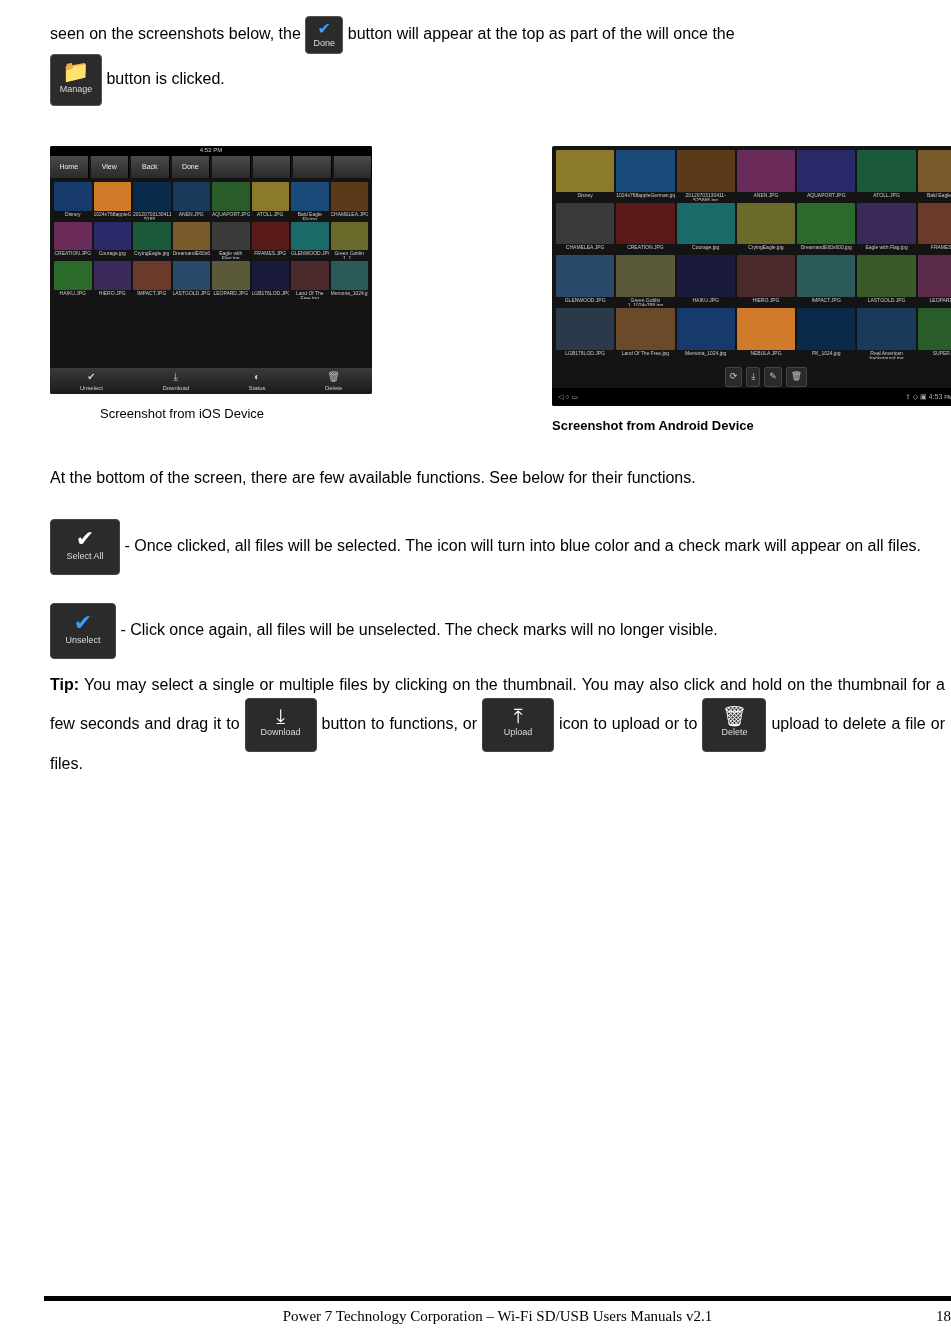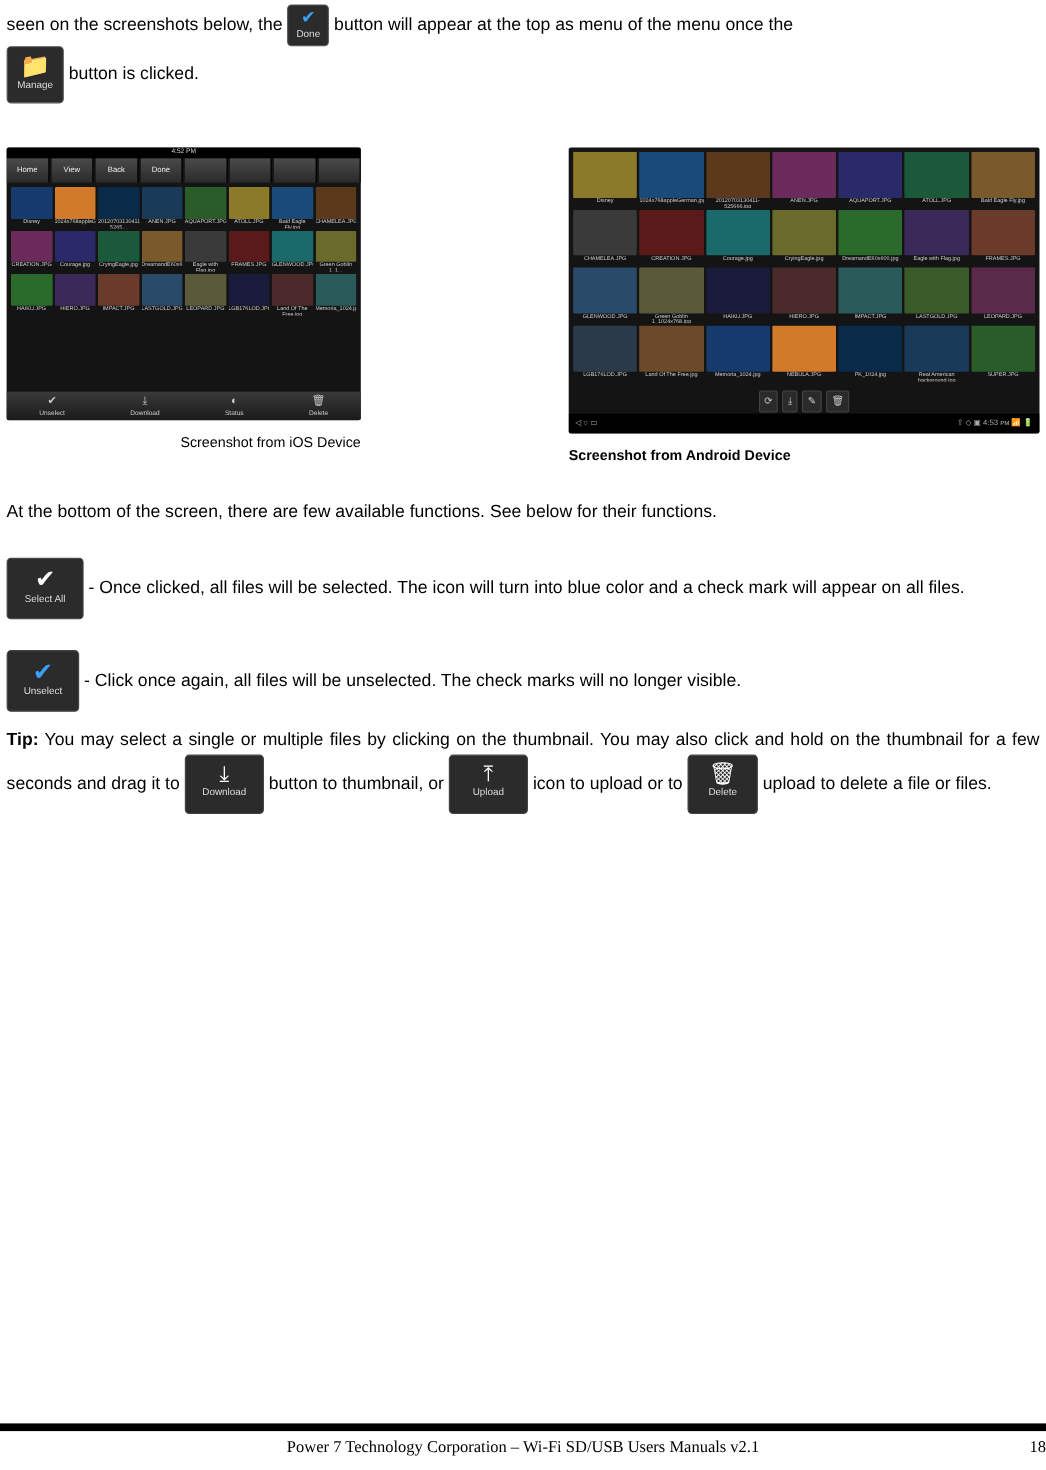--- a/index.html
+++ b/index.html
@@ -6,24 +6,25 @@
     font-family: Arial, Helvetica, sans-serif;
     font-size: 16px;
     color: #000;
     margin: 0;
     padding: 0;
     width: 951px;
     background: #fff;
     line-height: 1.55;
   }
   .page {
-    padding: 4px 6px;
+    padding: 16px 6px;
     box-sizing: border-box;
     position: relative;
     min-height: 1336px;
+    margin-left: 44px;
   }
   .para {
     margin: 0 0 10px 0;
   }
   .justify { text-align: justify; }
   .inline-icon {
     display: inline-block;
     vertical-align: middle;
     background: #2b2b2b;
     color: #fff;
@@ -169,31 +170,31 @@
     display:flex;
     justify-content:space-between;
     align-items:center;
     padding:0 6px;
     font-size:7px;
     color:#aaa;
   }
   .caption {
     font-size: 13px;
     margin-top: 10px;
-    text-align: right;
+    text-align: left;
   }
   .android-col .caption { text-align: left; font-weight: bold; }
   .ios-col .caption { padding-left: 50px; }
 
   .footer {
     position: absolute;
     bottom: 8px;
     left: 0;
     right: 0;
-    border-top: 7px solid #000000;
+    border-top: 5px solid #000000;
     padding-top: 4px;
     font-family: "Times New Roman", serif;
     font-size: 15px;
   }
   .footer-inner {
     display: flex;
     justify-content: space-between;
   }
   .footer-center {
     flex: 1;
@@ -208,21 +209,21 @@
 <body>
 
 <div class="page">
 
   <p class="para justify">
     <span>seen on the screenshots below, the </span>
     <span class="inline-icon done-icon">
       <span class="glyph">✔</span>
       <span class="lbl">Done</span>
     </span>
-    <span> button will appear at the top as menu of the menu once the </span>
+    <span> button will appear at the top as part of the will once the </span>
     <br>
     <span class="inline-icon manage-icon">
       <span class="glyph">📁</span>
       <span class="lbl">Manage</span>
     </span>
     <span> button is clicked.</span>
   </p>
 
   <div class="screenshots-row">
     <div class="shot-col ios-col">
@@ -505,21 +506,21 @@
     <span>- Click once again, all files will be unselected.    The check marks will no longer visible.</span>
   </p>
 
   <p class="para justify tip" style="margin-top:14px;">
     <b>Tip:</b>
     <span> You may select a single or multiple files by clicking on the thumbnail.    You may also click and hold on the thumbnail for a few seconds and drag it to </span>
     <span class="inline-icon download-icon">
       <span class="glyph">⤓</span>
       <span class="lbl">Download</span>
     </span>
-    <span> button to thumbnail, or </span>
+    <span> button to functions, or </span>
     <span class="inline-icon upload-icon">
       <span class="glyph">⤒</span>
       <span class="lbl">Upload</span>
     </span>
     <span> icon to upload or to </span>
     <span class="inline-icon delete-icon">
       <span class="glyph">🗑</span>
       <span class="lbl">Delete</span>
     </span>
     <span> upload to delete a file or files.</span>

